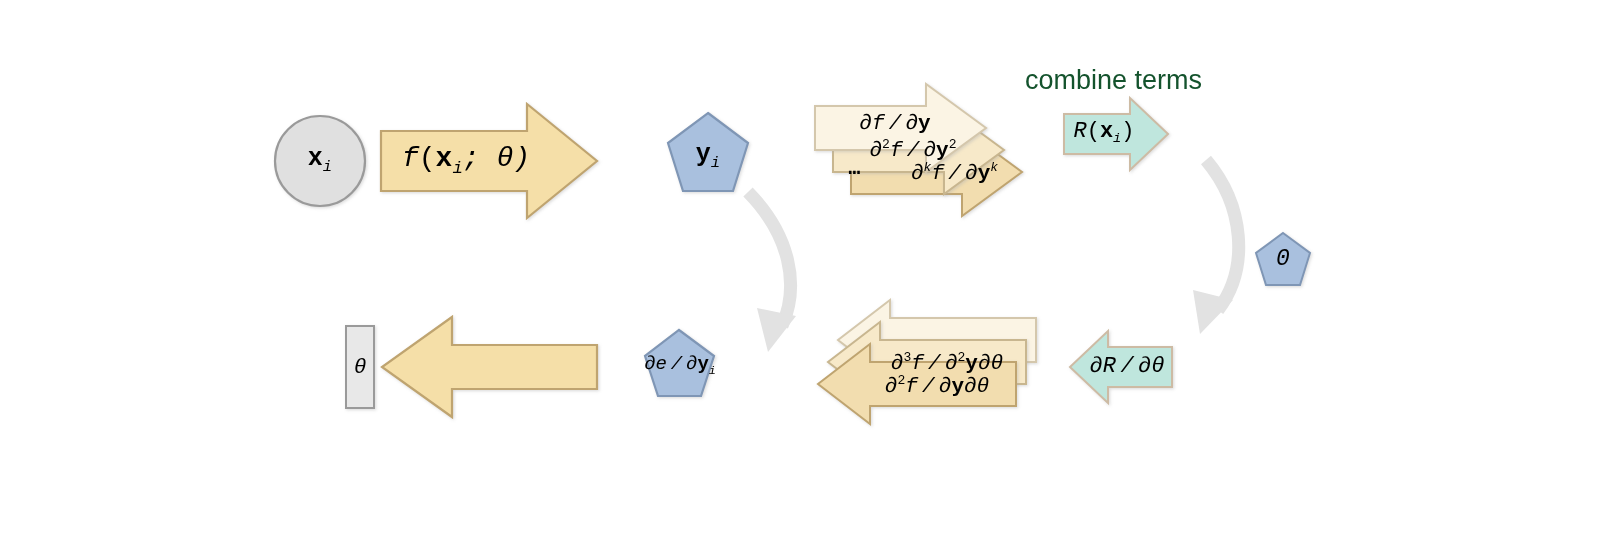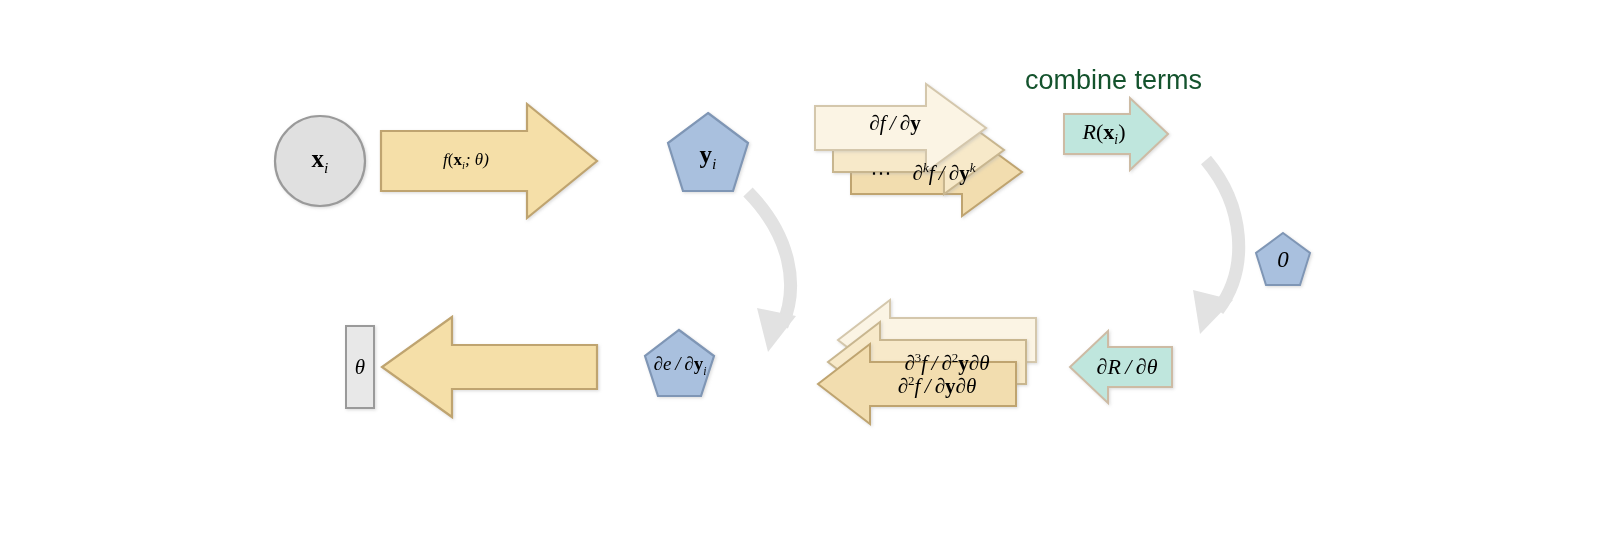--- a/index.html
+++ b/index.html
@@ -14,21 +14,21 @@
     overflow: hidden;
     font-family: "Liberation Sans", sans-serif;
   }
   #canvas {
     position: absolute;
     left: 0; top: 0;
     width: 1600px;
     height: 540px;
   }
   .math {
-    font-family: Liberation Serif, serif;
+    font-family: Liberation Mono, monospace;
     font-style: italic;
     color: #000000;
     white-space: nowrap;
     line-height: 1;
   }
   .math .up {
     font-style: normal;
   }
   .math b {
     font-weight: bold;
@@ -107,29 +107,32 @@
     <path d="M 1016,362 L 870,362 L 870,344 L 818,384 L 870,424 L 870,406 L 1016,406 Z" fill="#F2DDAF" stroke="#BFA46F" stroke-width="2" filter="url(#shl)"></path>
 
     <path d="M 1172,347 L 1108,347 L 1108,331 L 1070,367 L 1108,403 L 1108,387 L 1172,387 Z" fill="#BFE6DD" stroke="#CDBBA4" stroke-width="2" filter="url(#shl)"></path>
   </svg>
 
   <div class="ctr" style="left:275px; top:136px; width:90px; height:50px;">
     <span class="math" style="font-size:25px;"><b>x</b><sub>i</sub></span>
   </div>
 
   <div class="ctr" style="left:391px; top:141px; width:150px; height:40px;">
-    <span class="math" style="font-size:17px;"><span>f</span><span class="up">(</span><b>x</b><sub>i</sub><span>; θ)</span></span>
+    <span class="math" style="font-size:28px;"><span>f</span><span class="up">(</span><b>x</b><sub>i</sub><span>; θ)</span></span>
   </div>
 
   <div class="ctr" style="left:668px; top:135px; width:80px; height:44px;">
     <span class="math" style="font-size:25px;"><b>y</b><sub>i</sub></span>
   </div>
 
   <div class="ctr" style="left:820px; top:107px; width:150px; height:32px;">
     <span class="math" style="font-size:21px;">∂<i>f</i> / ∂<b>y</b></span>
+  </div>
+  <div class="ctr" style="left:838px; top:133px; width:150px; height:32px;">
+    <span class="math" style="font-size:21px;">∂<sup class="up">2</sup><i>f</i> / ∂<b>y</b><sup class="up">2</sup></span>
   </div>
   <div class="ctr" style="left:828px; top:156px; width:190px; height:32px;">
     <span class="math" style="font-size:21px;"><span class="up">⋯</span>&nbsp;&nbsp;&nbsp;&nbsp;∂<sup><i>k</i></sup><i>f</i> / ∂<b>y</b><sup><i>k</i></sup></span>
   </div>
 
   <div class="lbl" style="left:1025px; top:65px; font-size:27px;">combine terms</div>
 
   <div class="ctr" style="left:1064px; top:117px; width:80px; height:34px;">
     <span class="math" style="font-size:22px;"><i>R</i><span class="up">(</span><b>x</b><sub>i</sub><span class="up">)</span></span>
   </div>

